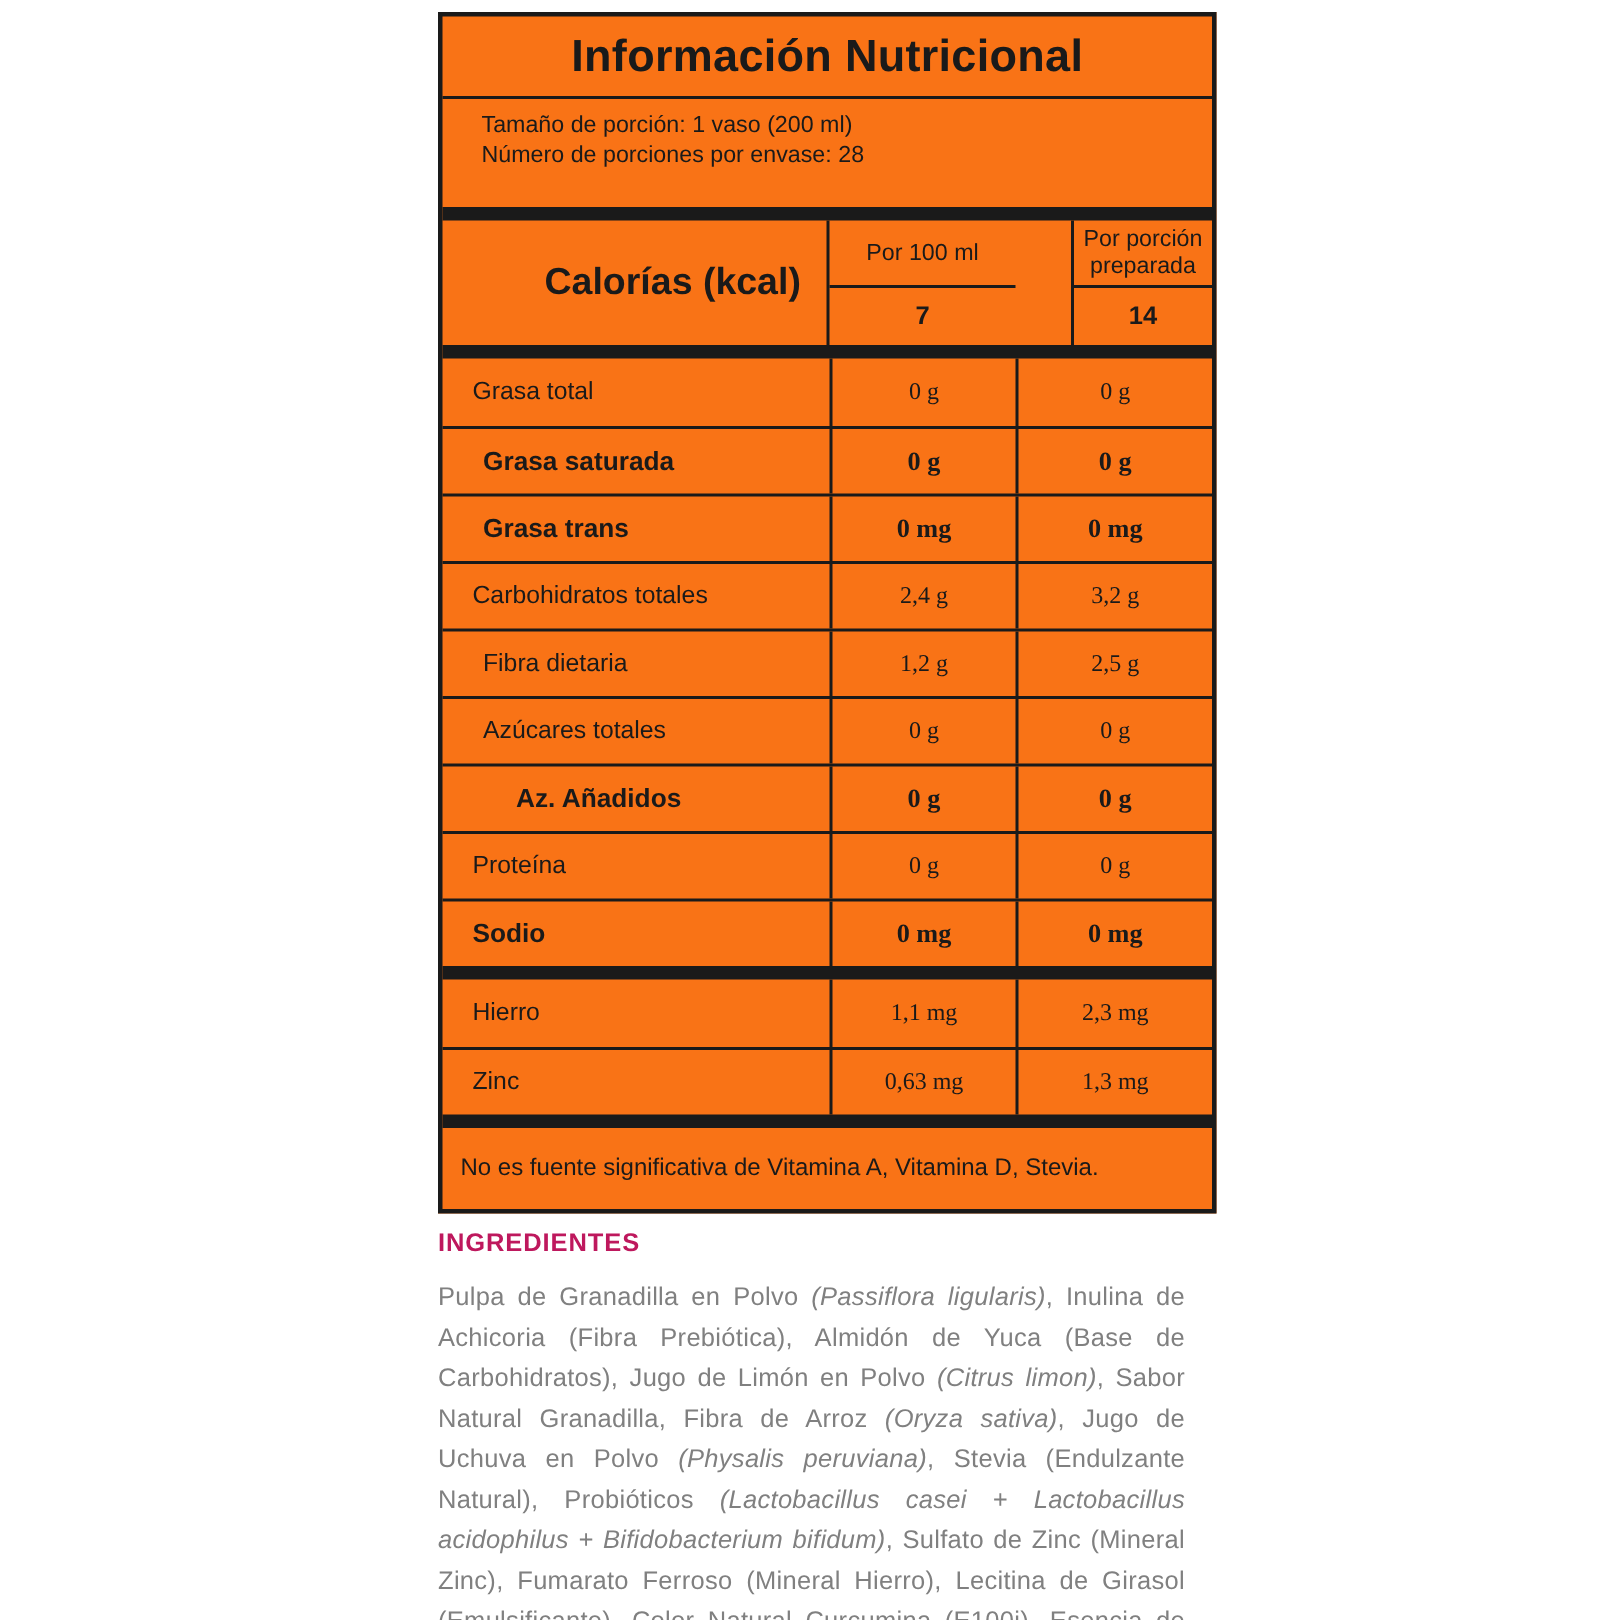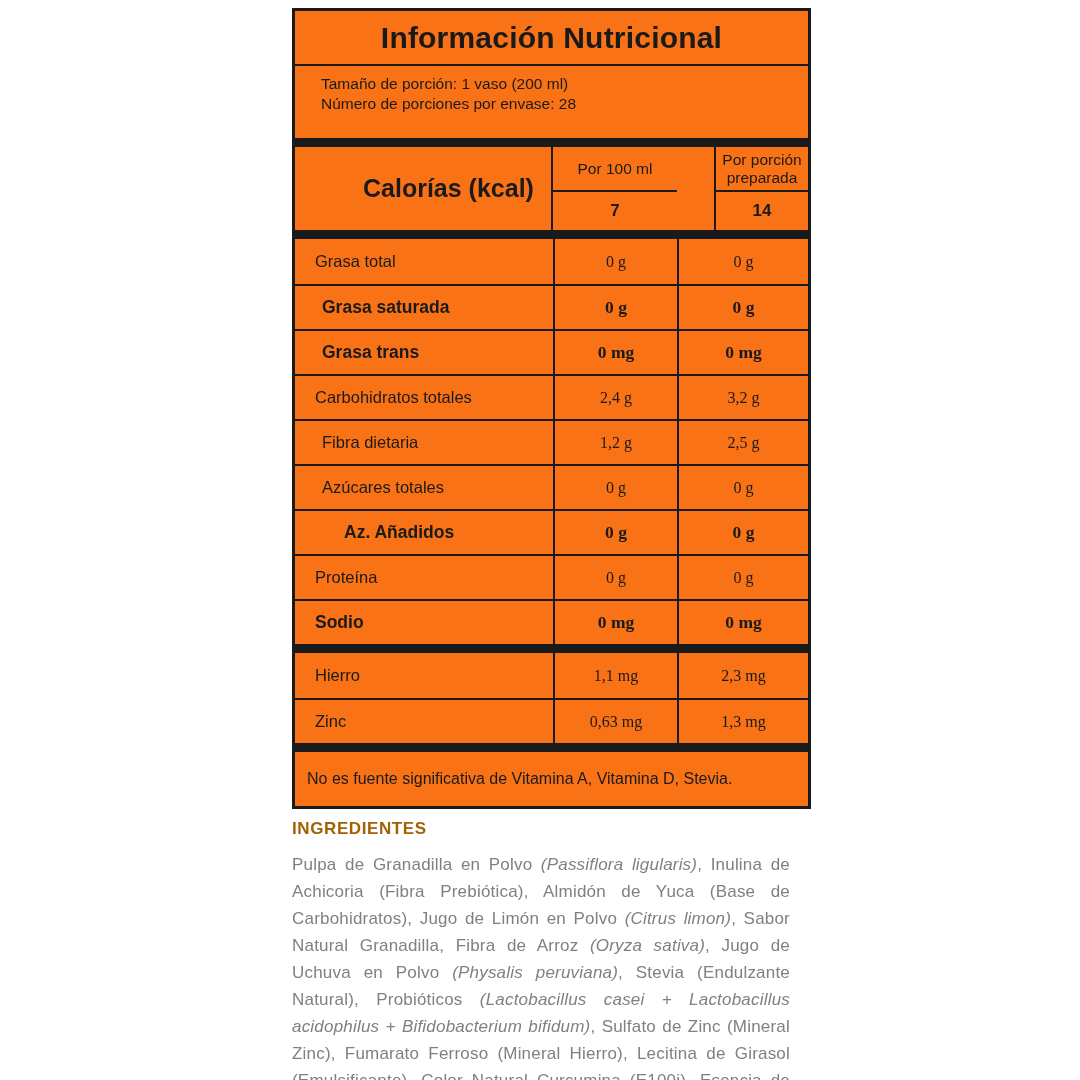--- a/index.html
+++ b/index.html
@@ -191,15 +191,15 @@
     </div>
   </div>
 
   <div class="bar"></div>
 
   <div class="t-foot">No es fuente significativa de Vitamina A, Vitamina D, Stevia.</div>
 
 </div>
 
 <div class="ingredients">
-  <div class="ing-head" style="color: #a16207;">INGREDIENTES</div>
+  <div class="ing-head" style="color: #be185d;">INGREDIENTES</div>
   <p class="ing-text" style="color: rgb(128, 128, 128);"><span>Pulpa de Granadilla en Polvo </span><span class="it">(Passiflora ligularis)</span><span>, Inulina de Achicoria (Fibra Prebiótica), Almidón de Yuca (Base de Carbohidratos), Jugo de Limón en Polvo </span><span class="it">(Citrus limon)</span><span>, Sabor Natural Granadilla, Fibra de Arroz </span><span class="it">(Oryza sativa)</span><span>, Jugo de Uchuva en Polvo </span><span class="it">(Physalis peruviana)</span><span>, Stevia (Endulzante Natural), Probióticos </span><span class="it">(Lactobacillus casei + Lactobacillus acidophilus + Bifidobacterium bifidum)</span><span>, Sulfato de Zinc (Mineral Zinc), Fumarato Ferroso (Mineral Hierro), Lecitina de Girasol (Emulsificante), Color Natural Curcumina (E100i), Esencia de Jengibre </span></p>
 </div>
 
 </body></html>

